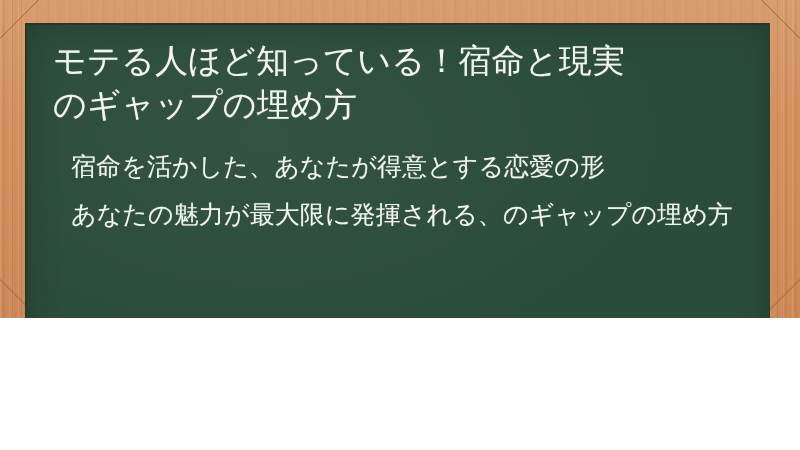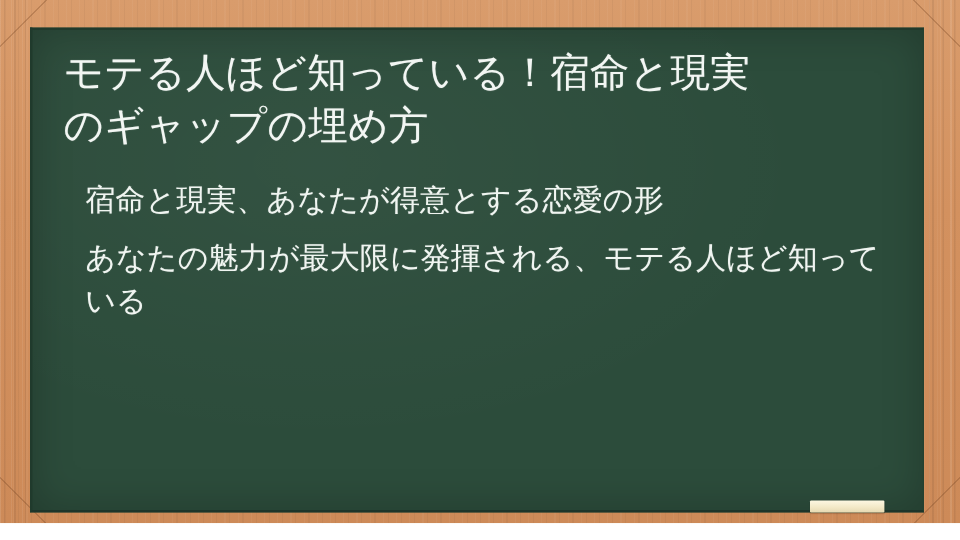--- a/index.html
+++ b/index.html
@@ -9,21 +9,21 @@
     background: #ffffff;
   }
   body {
     font-family: "DejaVu Sans", "Liberation Sans", sans-serif;
   }
 
   
   #slide {
     position: relative;
     width: 800px;
-    height: 436px;
+    height: 318px;
     overflow: hidden;
     background: #d49362;
   }
 
   
   .frame-wood {
     position: absolute;
     inset: 0;
     background:
       repeating-linear-gradient(
@@ -156,22 +156,22 @@
     <div class="miter miter-br"></div>
   </div>
 
   <div class="board">
     <div class="board-inner">
 
       <h1 class="chalk-title">モテる人ほど知っている！宿命と現実
 のギャップの埋め方</h1>
 
       <ul class="chalk-list">
-        <li>宿命と現実、あなたが得意とする恋愛の形</li>
-        <li>あなたの魅力が最大限に発揮される、モテる人ほど知っている</li>
+        <li>宿命を活かした、あなたが得意とする恋愛の形</li>
+        <li>あなたの魅力が最大限に発揮される、のギャップの埋め方</li>
       </ul>
 
     </div>
   </div>
 
   <div class="chalk-stick"></div>
 
 </div>
 
 </body></html>

